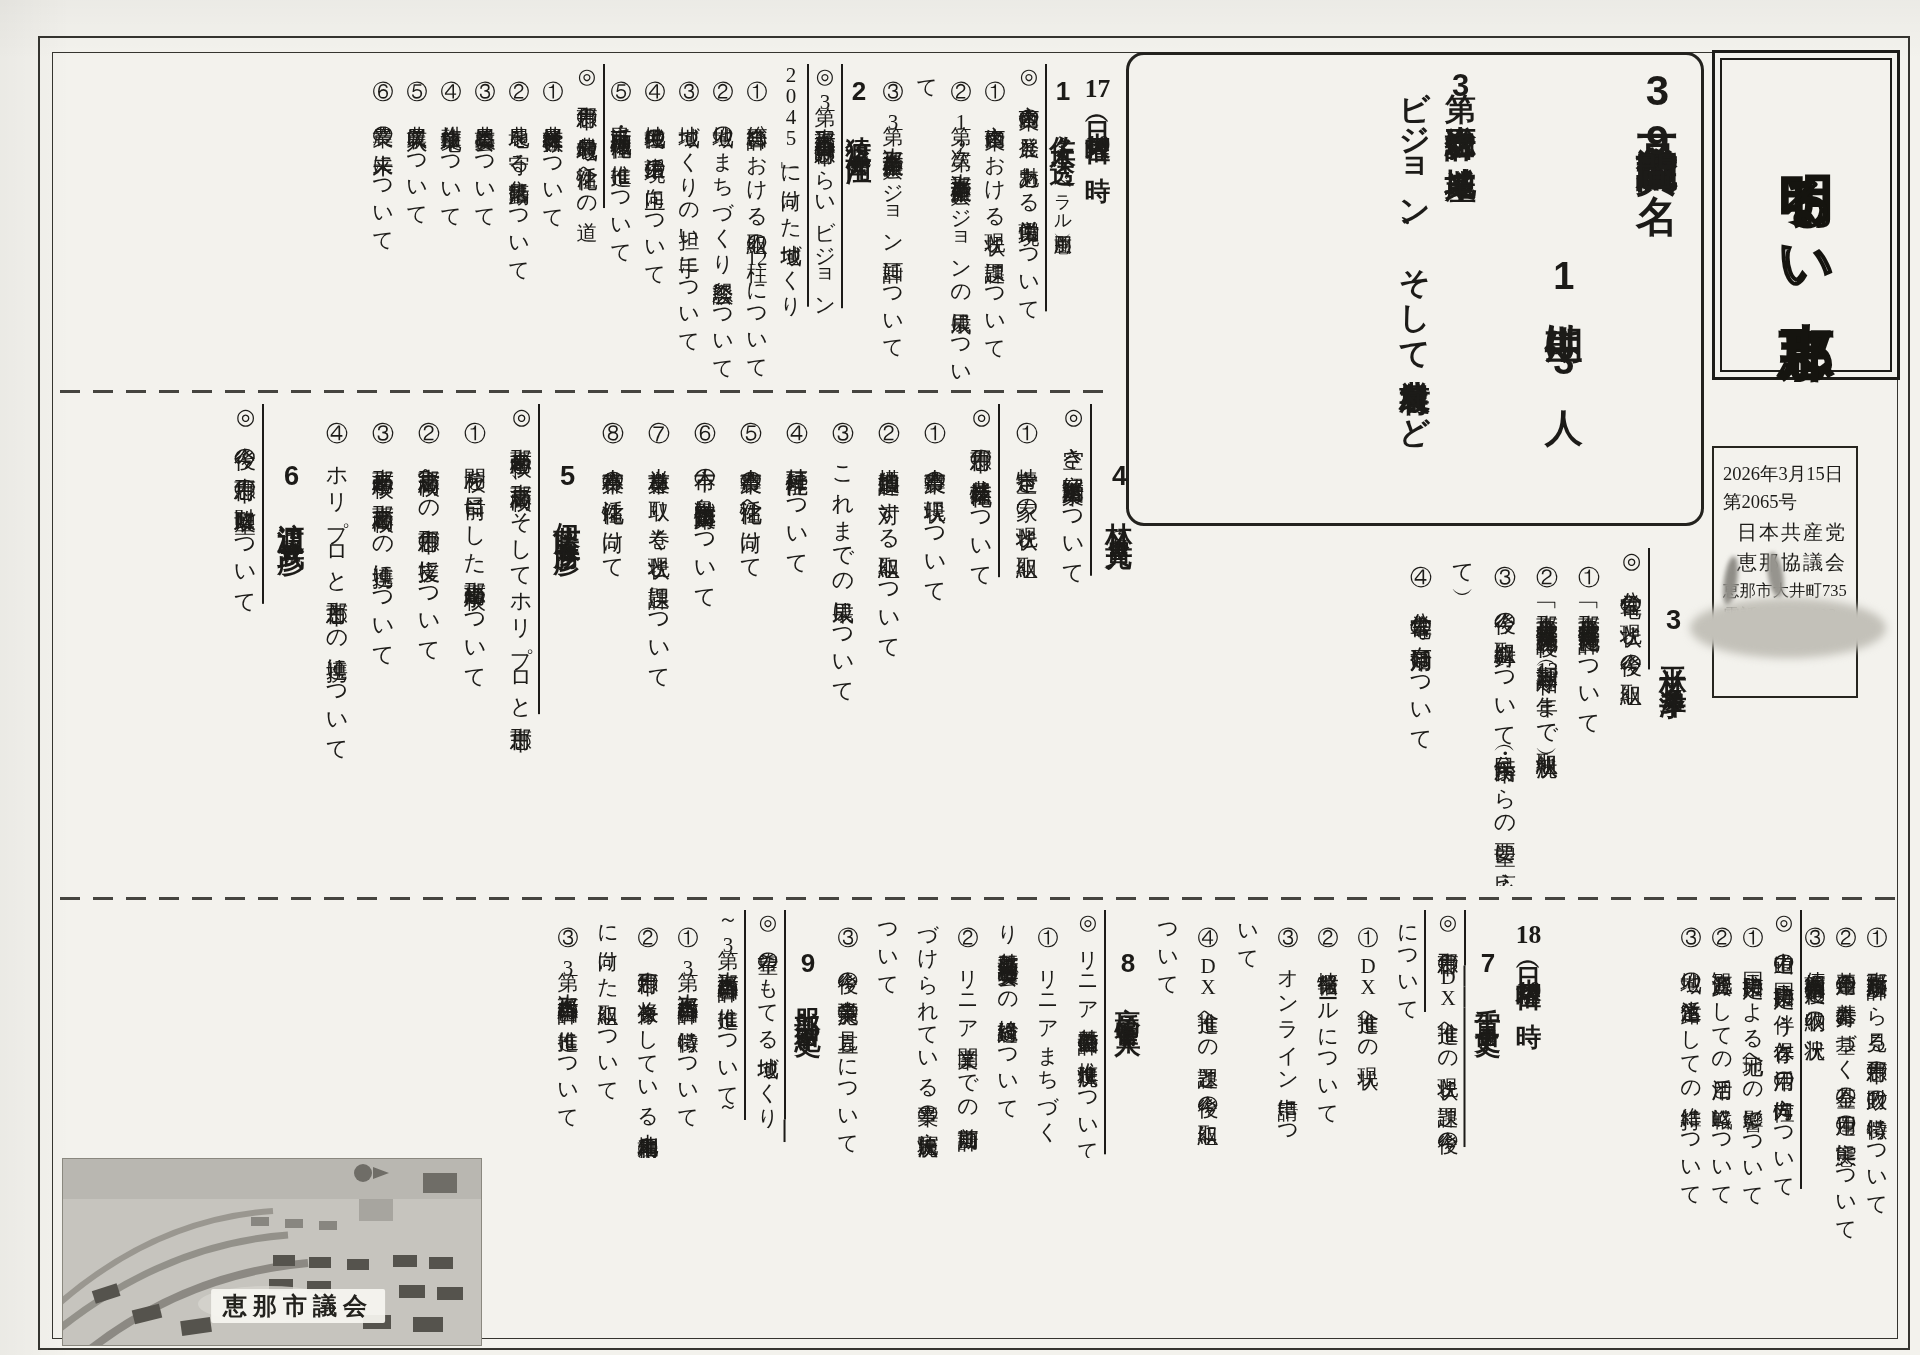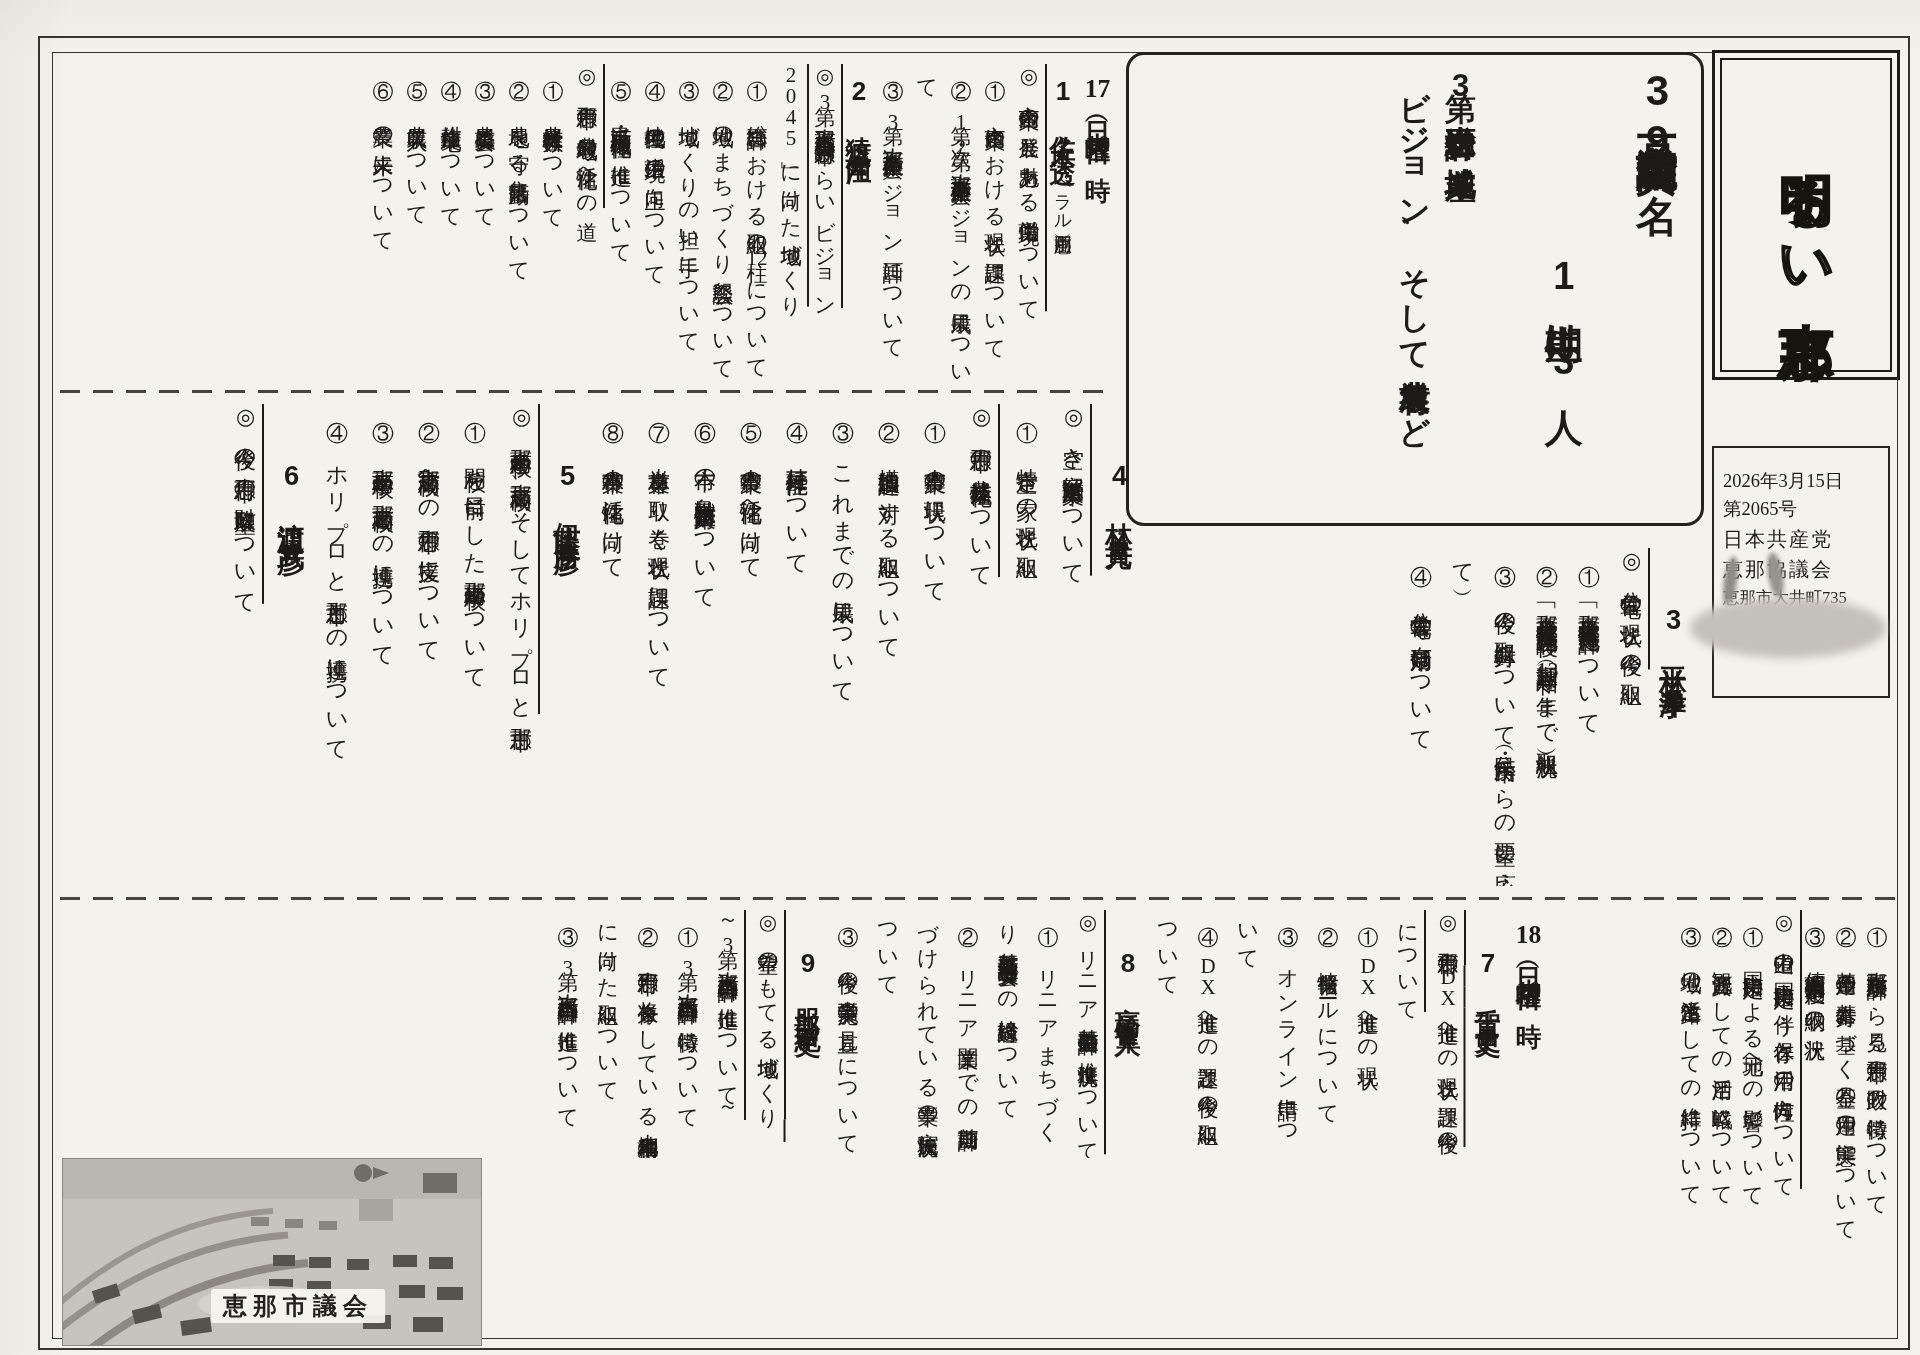--- a/index.html
+++ b/index.html
@@ -49,24 +49,24 @@
   
   #titlebox{position:absolute;left:1712px;top:50px;width:188px;height:330px;
     border:3.5px solid #1d1c18;background:#f3f2ed;padding:5px;box-sizing:border-box;}
   #titlebox .inner{width:100%;height:100%;border:2px solid #1d1c18;box-sizing:border-box;
     display:flex;align-items:center;justify-content:center;}
   #title-text{font-family:"DejaVu Sans","Liberation Sans",sans-serif;font-weight:900;
     font-size:54px;letter-spacing:8px;color:#ffffff;-webkit-text-stroke:2.3px #15140f;}
   @supports not (-webkit-text-stroke:1px black){ #title-text{color:#15140f;} }
 
   
-  #pubbox{position:absolute;left:1712px;top:446px;width:178px;height:252px;
-    border:2px solid #26251f;box-sizing:border-box;padding:20px 9px 8px 9px;
+  #pubbox{position:absolute;left:1712px;top:446px;width:146px;height:252px;
+    border:2px solid #26251f;box-sizing:border-box;padding:13px 9px 8px 9px;
     font-size:18.5px;line-height:1.5;}
-  .pl2,.pl3{text-align:left;font-size:20px;letter-spacing:2px;}
+  .pl2,.pl3{text-align:right;font-size:20px;letter-spacing:2px;}
   .pl4{font-size:16.5px;margin-top:2px;}
   .pl5{font-size:16.5px;letter-spacing:1px;}
 
   
   .smudge{position:absolute;border-radius:50%;filter:blur(2px);}
   #smudge-a{left:1724px;top:556px;width:13px;height:50px;background:#8f8d87;transform:rotate(8deg);}
   #smudge-b{left:1768px;top:552px;width:15px;height:46px;background:#96948e;transform:rotate(-9deg);}
   #smudge-c{left:1690px;top:598px;width:196px;height:60px;background:#c3c1b9;filter:blur(4px);}
 
   

